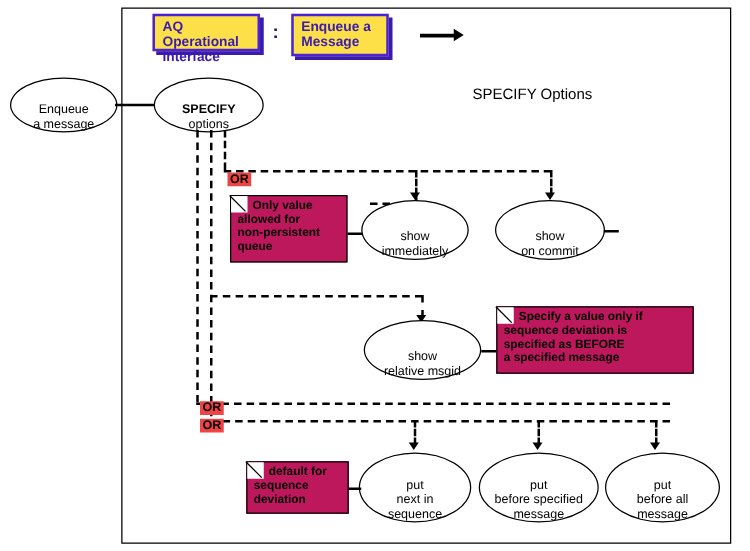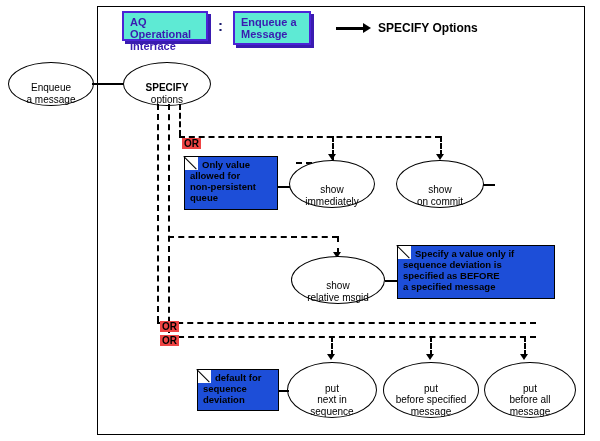--- a/index.html
+++ b/index.html
@@ -3,42 +3,42 @@
 <meta charset="utf-8">
 <style>
   html,body{margin:0;padding:0;background:#ffffff;}
   body{width:600px;height:441px;position:relative;overflow:hidden;
        font-family:"Liberation Sans", sans-serif;color:#000;}
 
   #stage{position:absolute;left:0;top:0;width:600px;height:441px;}
 
   
   .hdr-box{position:absolute;box-sizing:border-box;
-           border:2px solid #4b23d6;background:#5eead4;
+           border:2px solid #4b23d6;background:#fde047;
            box-shadow:3px 3px 0 0 #3a1bb0;
            color:#3a1bb0;font-weight:bold;font-size:11px;line-height:12px;
            padding:3px 5px 0 6px;letter-spacing:0px;}
   .hdr-colon{position:absolute;color:#1a1a6e;font-weight:bold;font-size:15px;
              line-height:15px;}
-  .hdr-title{position:absolute;font-weight:bold;font-size:12px;color:#000;
-             white-space:nowrap;}
+  .hdr-title{position:absolute;font-weight:normal;font-size:12px;color:#000;
+             white-space:nowrap;margin-top:47px;}
 
   
   .frame{position:absolute;border:1px solid #000;box-sizing:border-box;}
 
   
   .ell{position:absolute;box-sizing:border-box;border:1.6px solid #000;
        border-radius:50%;background:#fff;
        display:flex;align-items:flex-end;justify-content:center;text-align:center;
        font-size:10px;line-height:11.5px;}
   .ell .l1{display:block;}
 
   
   .note{position:absolute;box-sizing:border-box;border:1.4px solid #000;
-        background:#1d4ed8;font-size:9.5px;line-height:11px;font-weight:bold;
+        background:#be185d;font-size:9.5px;line-height:11px;font-weight:bold;
         padding:2px 16px 2px 5px;}
   .note .fold{position:absolute;left:0;top:0;width:13px;height:13px;
               background:#fff;}
   .note .fold:before{content:"";position:absolute;left:0;top:0;
               width:0;height:0;border-left:13px solid #fff;
               border-bottom:13px solid transparent;}
   .note .fold:after{content:"";position:absolute;left:-1px;top:-1px;
               width:18px;height:1.4px;background:#000;
               transform-origin:0 0;transform:rotate(45deg);}
   .note .txt{position:relative;}

